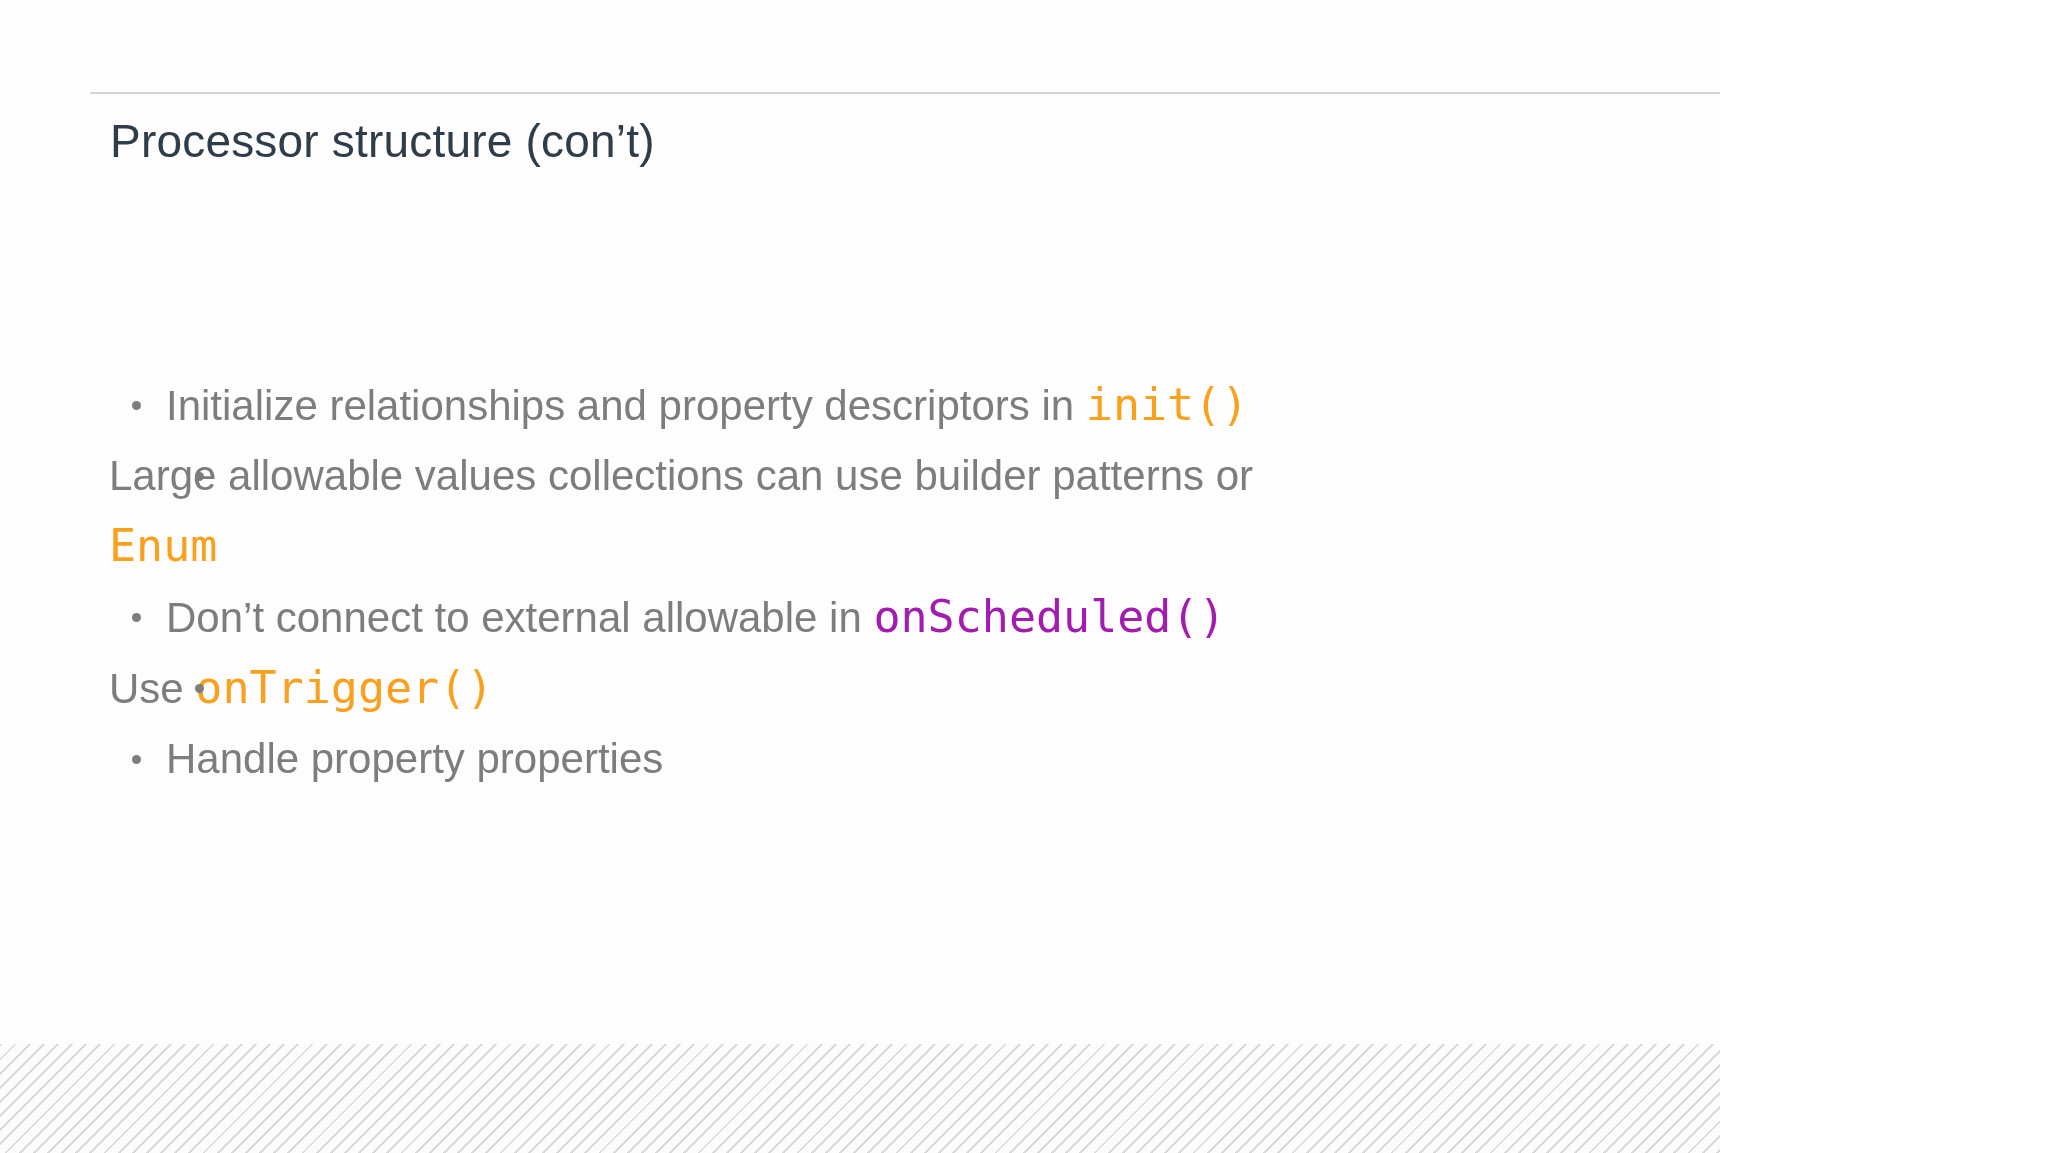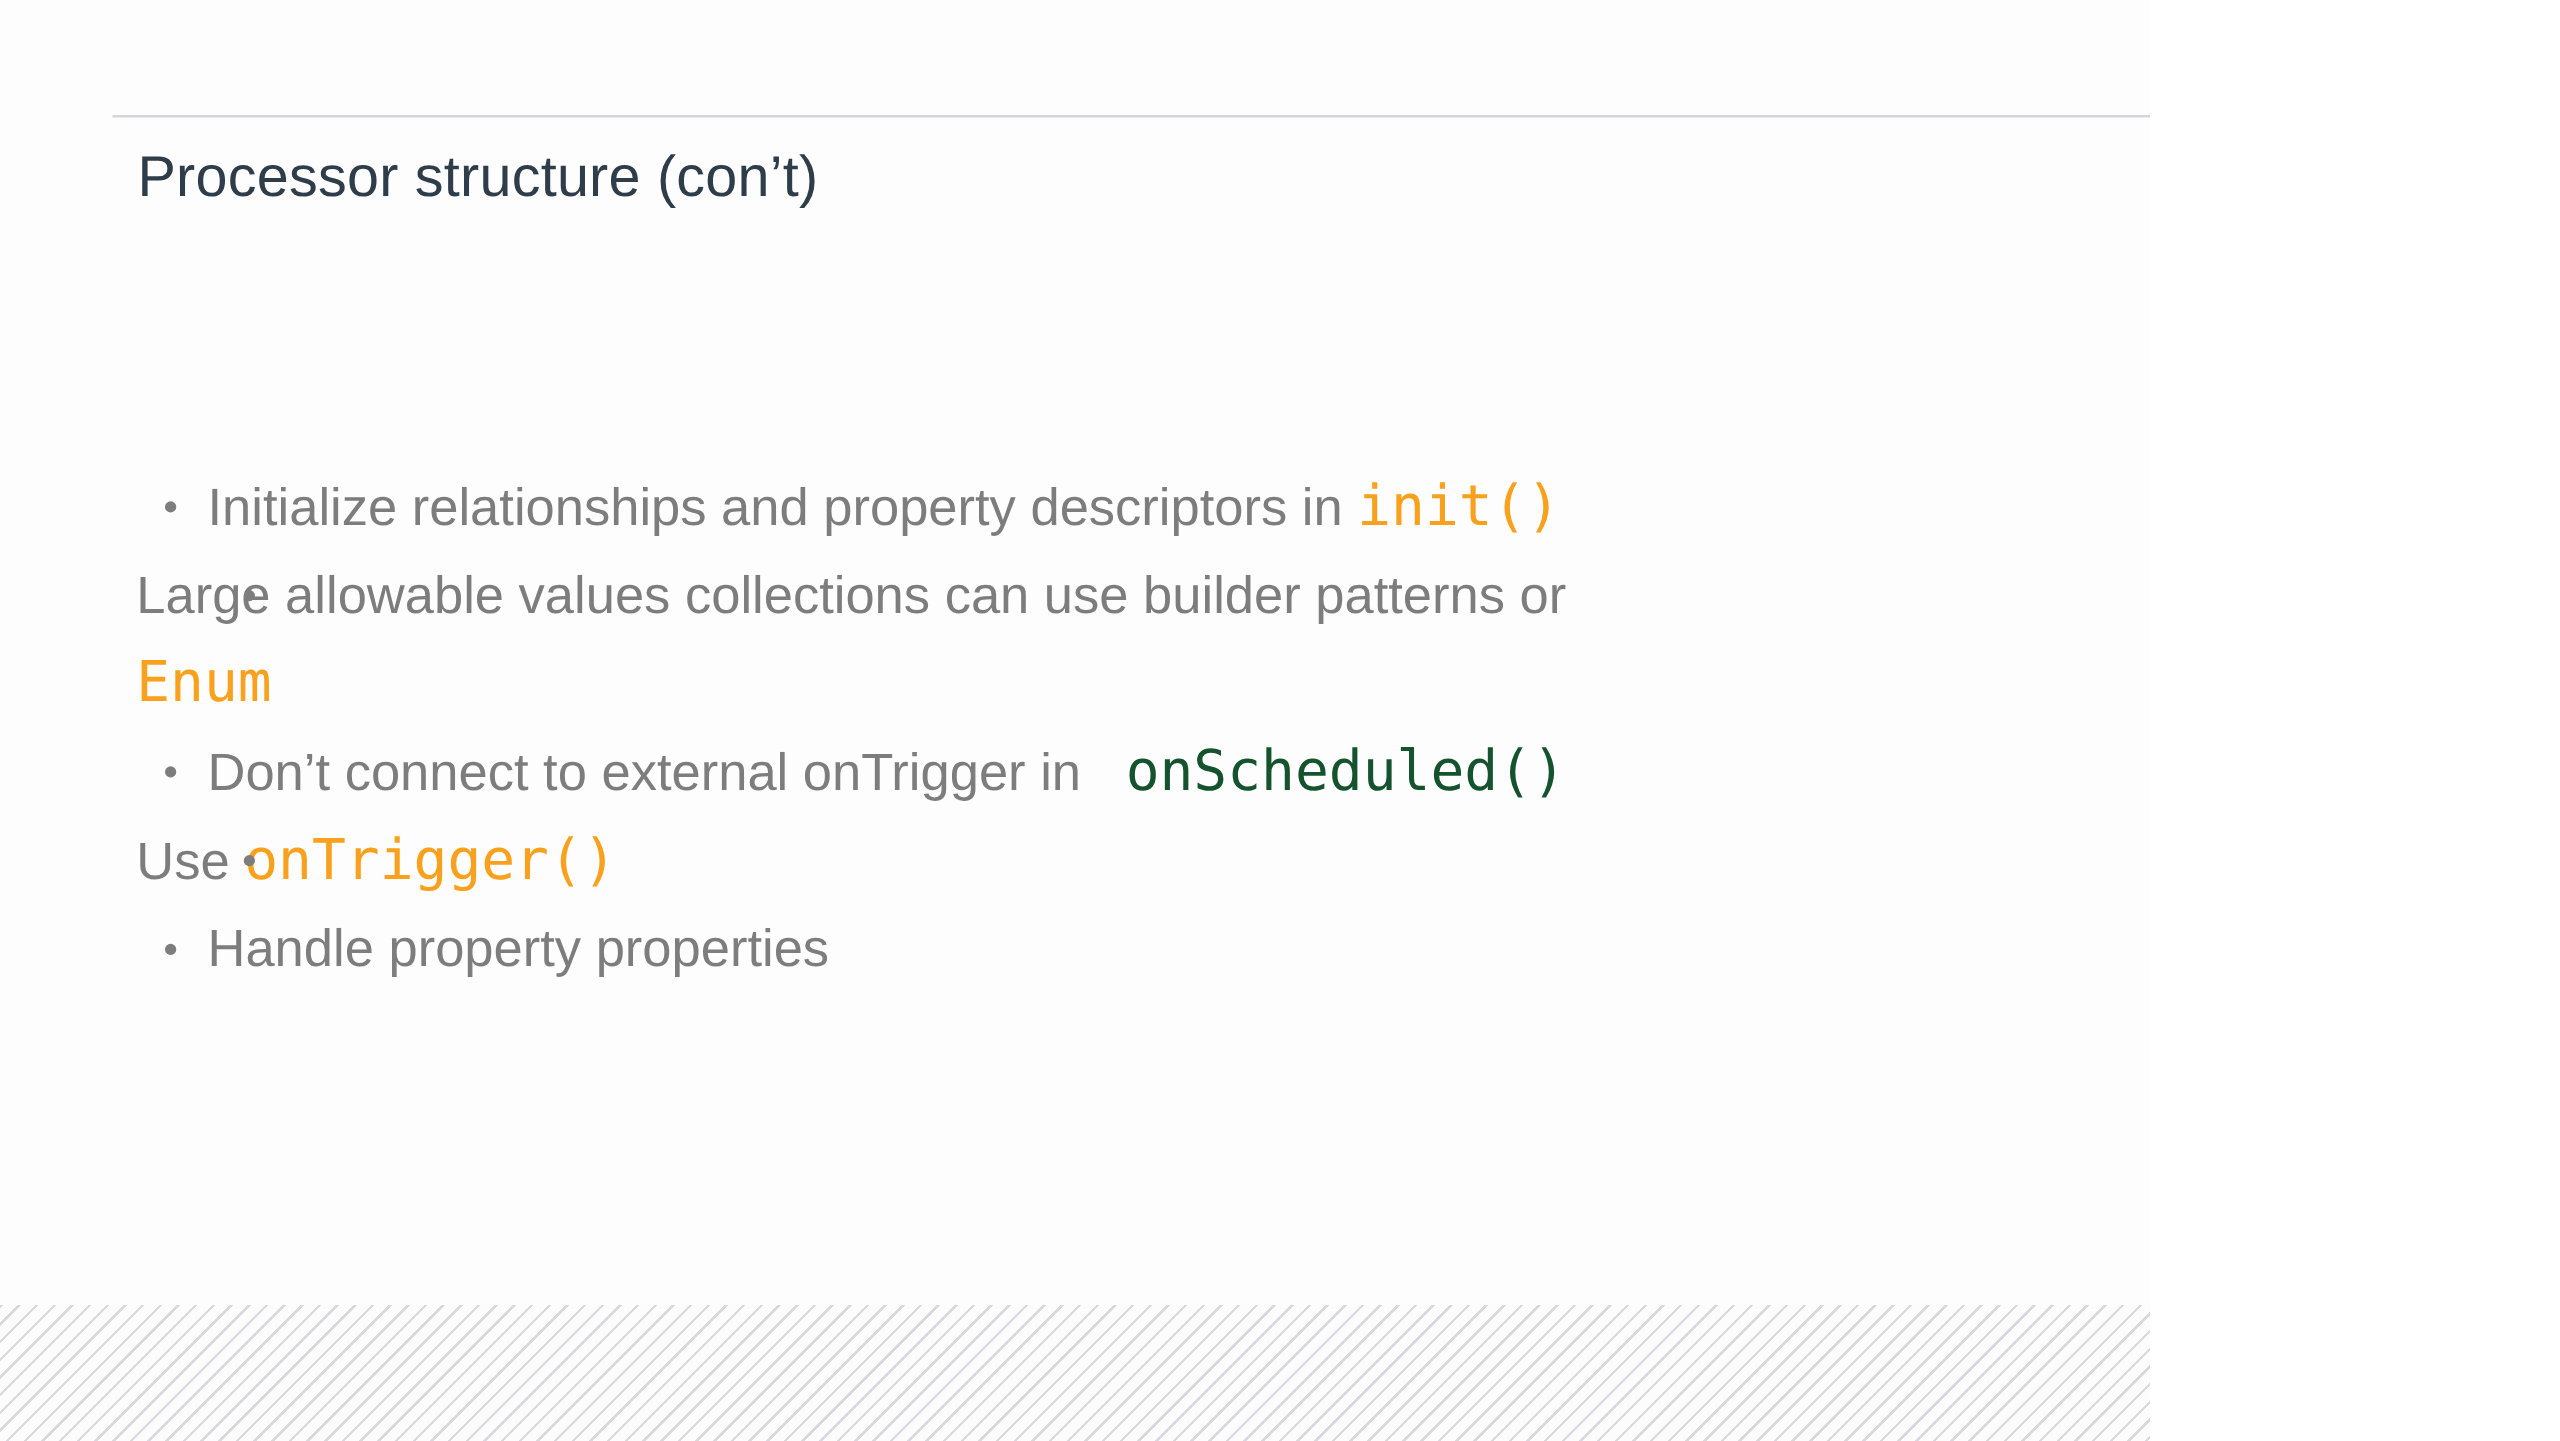--- a/index.html
+++ b/index.html
@@ -66,21 +66,21 @@
 
 <div class="slide">
 
   <div class="top-rule"></div>
 
   <h1 class="title">Processor structure (con’t)</h1>
 
   <ul class="bullets" id="bullet-list">
       <li class="lvl1"><span class="dot"></span><span>Initialize relationships and property descriptors in </span><span class="code" style="color: rgb(249, 160, 28);">init()</span></li>
       <li class="lvl2"><span class="dot"></span><span>Large allowable values collections can use builder patterns or </span><span class="code" style="color: rgb(249, 160, 28);">Enum</span></li>
-      <li class="lvl1"><span class="dot"></span><span>Don’t connect to external onTrigger in </span><span class="code" style="color: #14532d; margin-left: 24px;">onScheduled()</span></li>
+      <li class="lvl1"><span class="dot"></span><span>Don’t connect to external allowable in </span><span class="code" style="color: #a21caf;">onScheduled()</span></li>
       <li class="lvl2"><span class="dot"></span><span>Use </span><span class="code" style="color: rgb(249, 160, 28);">onTrigger()</span></li>
       <li class="lvl1"><span class="dot"></span><span>Handle property properties</span></li>
     </ul>
 
   <div class="footer">
     
     
   </div>
 
 </div>

